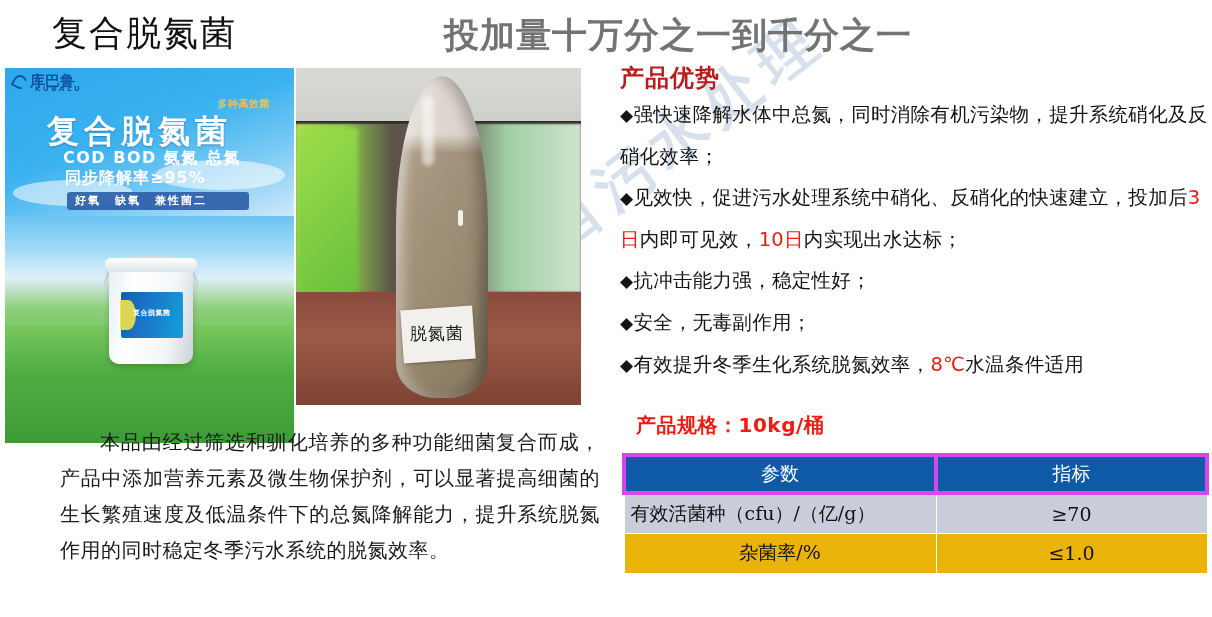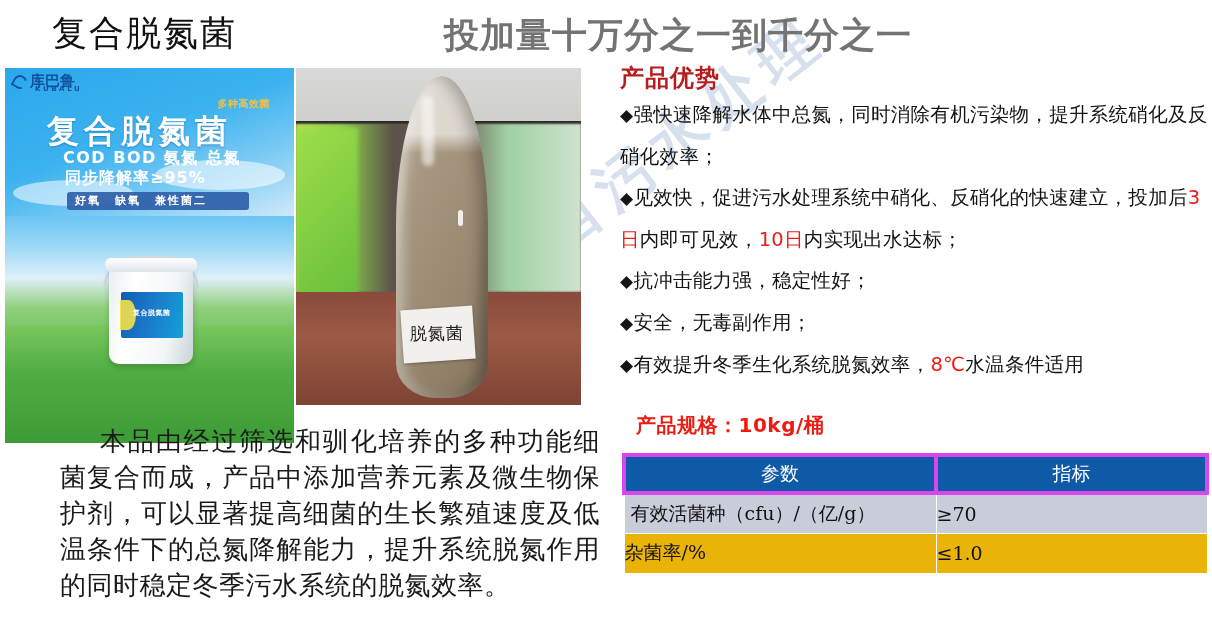--- a/index.html
+++ b/index.html
@@ -244,27 +244,26 @@
     font-family: "DejaVu Serif", "Liberation Serif", serif;
     transform: rotate(3deg);
     letter-spacing: 1px;
   }
 
   
   .body-para {
     position: absolute;
     left: 60px; top: 424px;
     width: 540px;
-    font-size: 26px;
+    font-size: 20px;
     line-height: 36px;
     color: #1a1a1a;
     text-indent: 40px;
     letter-spacing: .5px;
     text-align: justify;
-    font-family: Liberation Serif, serif;
   }
 
   
   .adv-head {
     position: absolute;
     left: 620px; top: 62px;
     font-size: 24px; font-weight: 700; color: #b91c1c;
     letter-spacing: 1px;
   }
   .adv-list {
@@ -301,20 +300,21 @@
     font-size: 19px;
     font-weight: 400;
     height: 38px;
     border: 4px solid #d946ef;
     font-family: "DejaVu Serif", "Liberation Serif", serif;
   }
   .spec-table td {
     font-size: 19px;
     height: 40px;
     border: 1px solid #ffffff;
+    text-align: center;
     color: #111111;
     font-family: "DejaVu Serif", "Liberation Serif", serif;
   }
   .spec-table tr.r1 td { background: #c9cdd9; }
   .spec-table tr.r2 td { background: #eab308; }
   .spec-table td.param-left { text-align: left; padding-left: 6px; }
   .col-a { width: 312px; }
   .col-b { width: 271px; }
 </style>
 </head>

